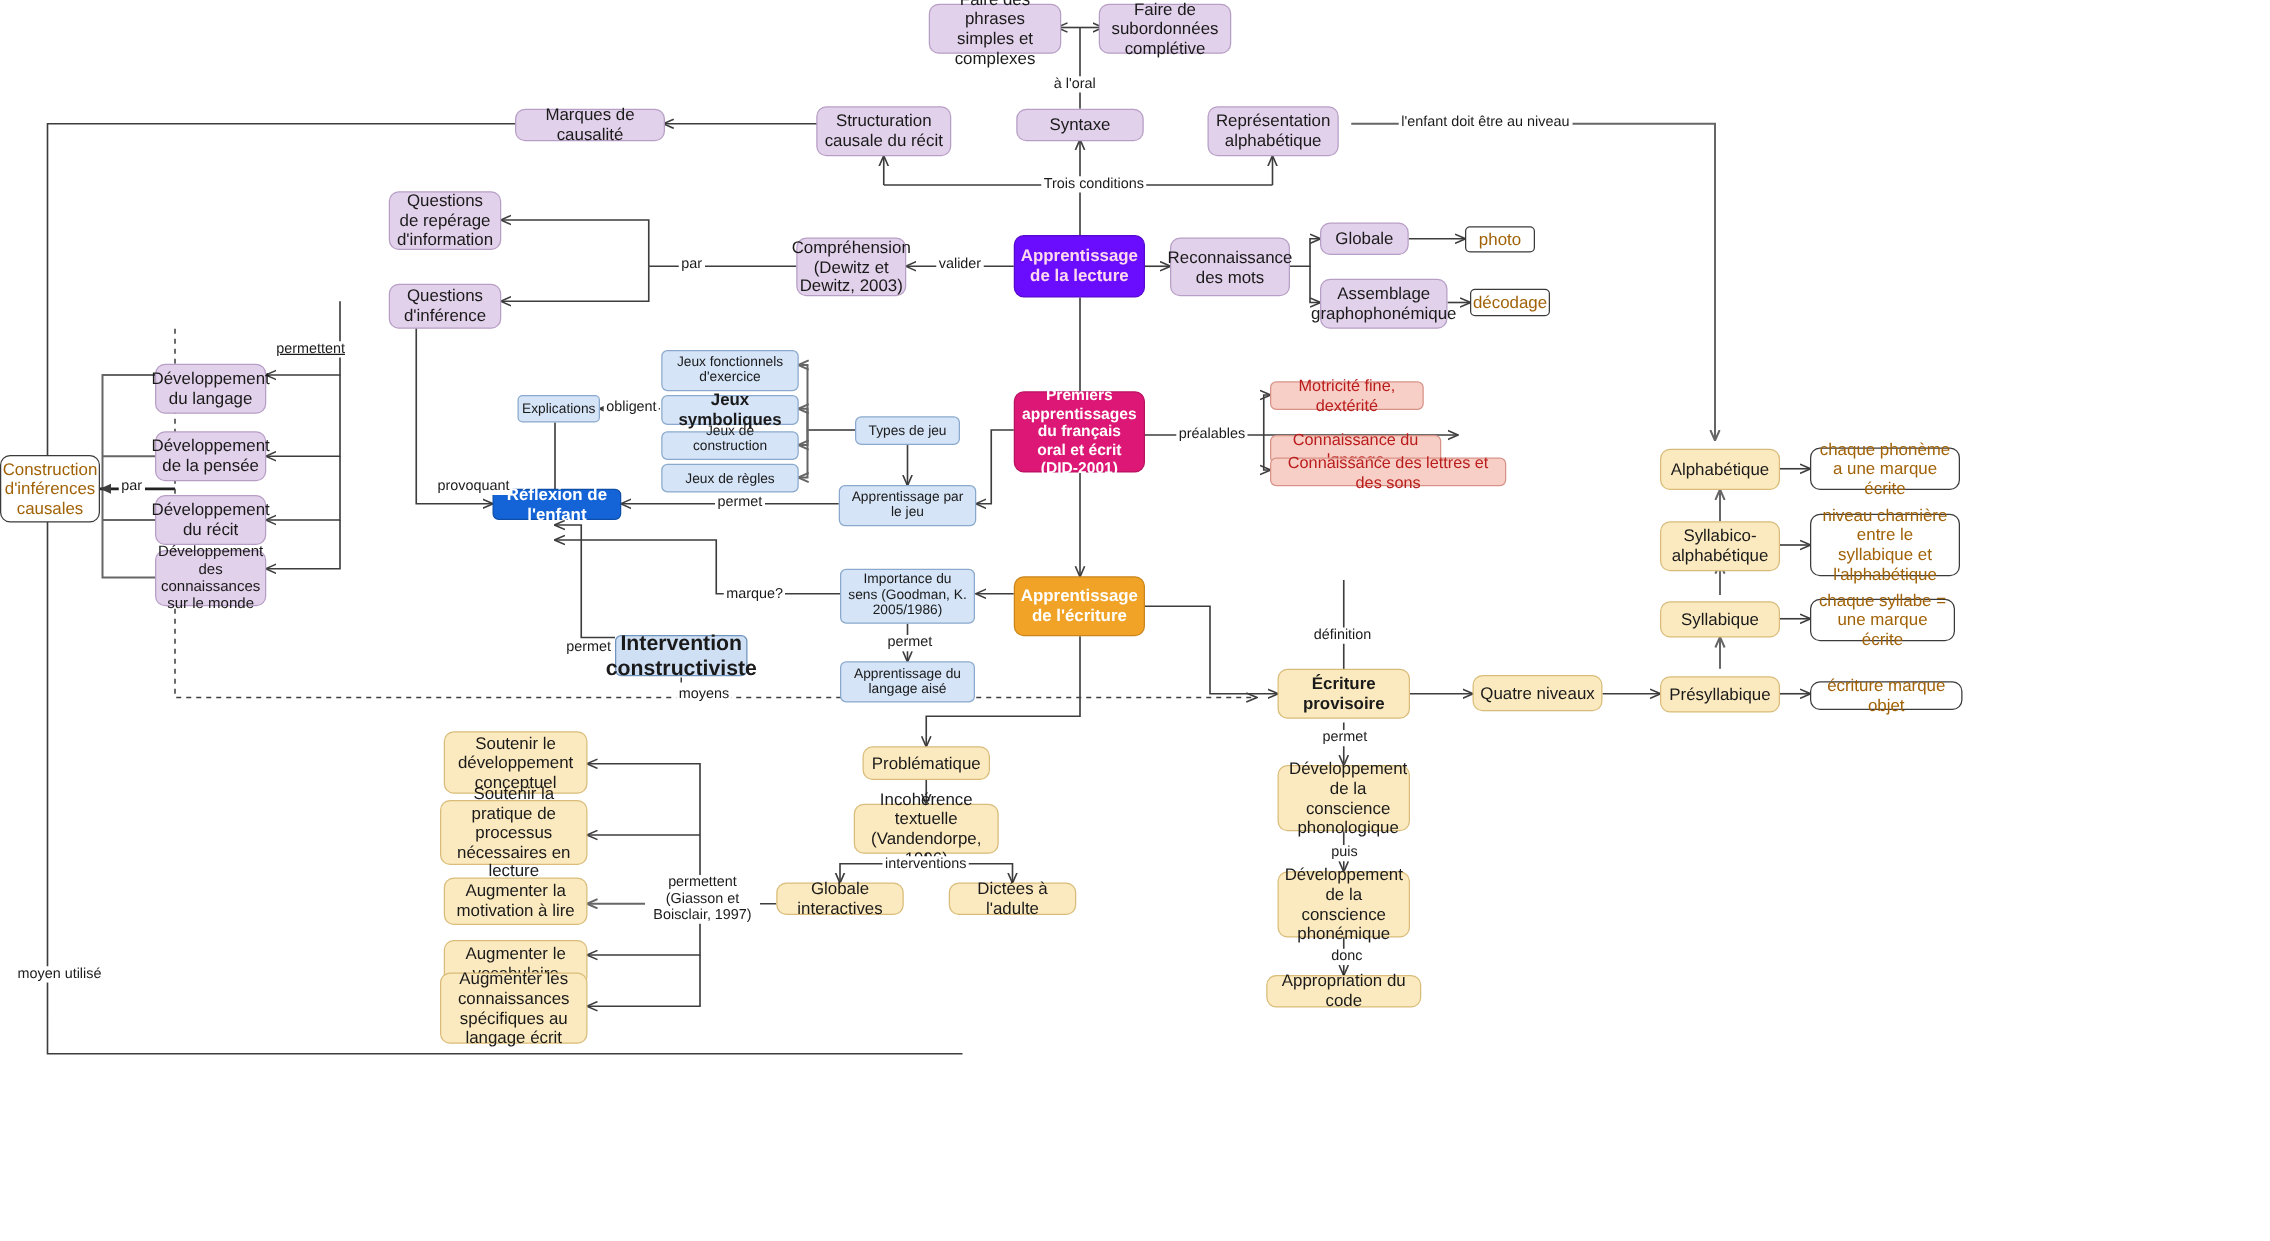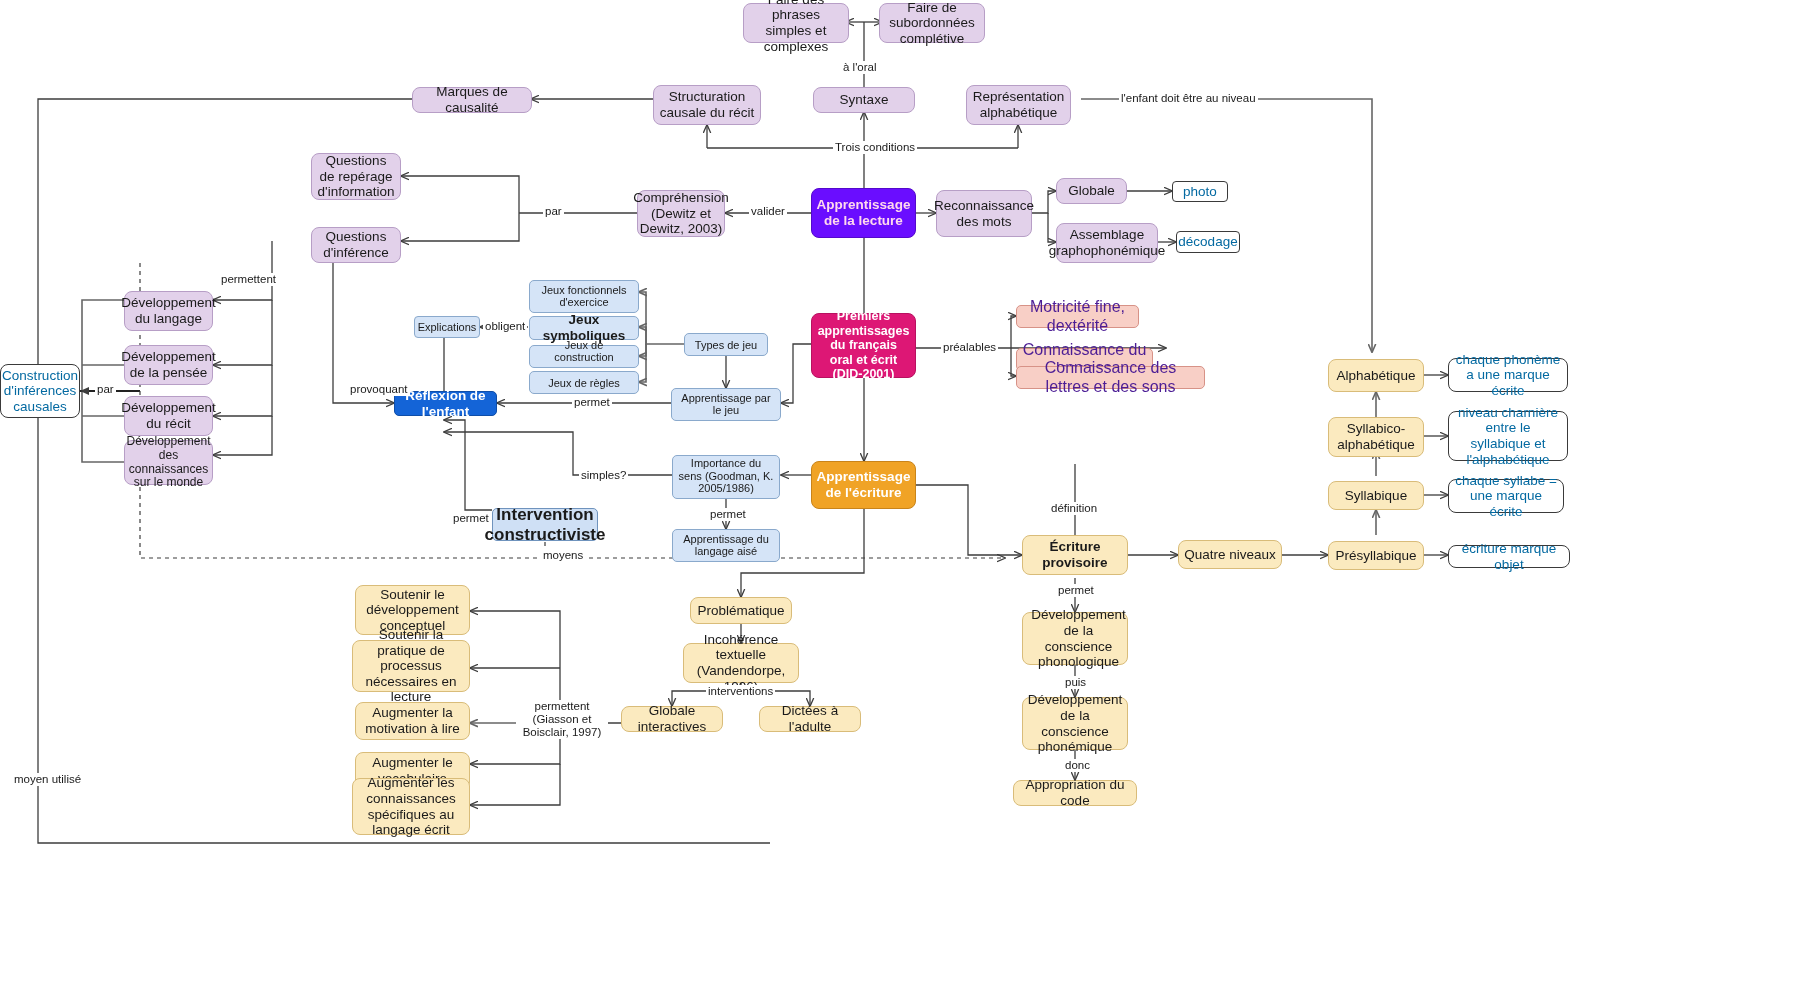--- a/index.html
+++ b/index.html
@@ -8,25 +8,25 @@
   svg.edges{position:absolute;left:0;top:0;width:1816px;height:993px;pointer-events:none;}
   .node{position:absolute;box-sizing:border-box;display:flex;align-items:center;justify-content:center;
         text-align:center;border-radius:8px;line-height:1.16;padding:3px 5px;}
   .n-purple{background:#e2d1ea;border:1px solid #b79ec6;color:#1a1a1a;font-size:13.5px;}
   .n-purple-strong{background:#6a0dff;border:1px solid #5409cc;color:#ffd9ee;font-size:13.5px;font-weight:bold;}
   .n-magenta{background:#dd1775;border:1px solid #b81160;color:#ffffff;font-size:13.5px;font-weight:bold;}
   .n-blue{background:#d5e4f7;border:1px solid #8aa9cc;color:#1a1a1a;font-size:11px;align-items:flex-end;}
   .n-blue-strong{background:#1464d7;border:1px solid #0f4ea8;color:#ffffff;font-size:13.5px;font-weight:bold;}
   .n-blue-bold{background:#d5e4f7;border:1px solid #8aa9cc;color:#1a1a1a;font-size:13.5px;font-weight:bold;}
   .n-blue-b2{background:#cfe0f5;border:1px solid #6f93bd;color:#1a1a1a;font-size:17px;font-weight:bold;}
-  .n-salmon{background:#f8cfc6;border:1px solid #d79287;color:#4c1d95;font-size:16px;}
+  .n-salmon{background:#f8cfc6;border:1px solid #d79287;color:#b91c1c;font-size:13px;}
   .n-yellow{background:#fbeabf;border:1px solid #d9bc79;color:#1a1a1a;font-size:13.5px;}
   .n-yellow-strong{background:#f0a326;border:1px solid #c9841a;color:#ffffff;font-size:13.5px;font-weight:bold;}
   .n-yellow-b{background:#fbeabf;border:1px solid #d9bc79;color:#1a1a1a;font-size:13.5px;font-weight:bold;}
-  .n-white{background:#ffffff;border:1px solid #3a3a3a;color:#0369a1;font-size:13.5px;}
+  .n-white{background:#ffffff;border:1px solid #3a3a3a;color:#a16207;font-size:13.5px;}
   .n-quote{background:#ffffff;border:1px solid #3a3a3a;color:#1a1a1a;font-size:11.5px;line-height:1.18;}
   .elabel{position:absolute;background:#ffffff;color:#1a1a1a;font-size:11.5px;white-space:nowrap;
           padding:0 2px;text-align:center;line-height:1.12;}
   .elabel.multi{white-space:normal;width:88px;}
 </style>
 </head>
 <body>
 
 <div id="canvas">
 
@@ -340,27 +340,27 @@
     </div>
   <div class="node n-yellow" style="left:1013px;top:780px;width:124px;height:26px;">
       <span>Appropriation du code</span>
     </div>
 
   <div class="elabel" style="left:841px;top:61px;">à l'oral</div>
   <div class="elabel" style="left:833px;top:141px;">Trois conditions</div>
   <div class="elabel" style="left:1119px;top:92px;">l'enfant doit être au niveau</div>
   <div class="elabel" style="left:749px;top:205px;">valider</div>
   <div class="elabel" style="left:543px;top:205px;">par</div>
-  <div class="elabel" style="left:219px;top:273px;">permettent</div>
+  <div class="elabel" style="left:219px;top:273px;text-decoration:underline;">permettent</div>
   <div class="elabel" style="left:95px;top:383px;">par</div>
   <div class="elabel" style="left:348px;top:383px;">provoquant</div>
   <div class="elabel" style="left:483px;top:320px;">obligent</div>
   <div class="elabel" style="left:941px;top:341px;">préalables</div>
   <div class="elabel" style="left:572px;top:396px;">permet</div>
-  <div class="elabel" style="left:579px;top:469px;">simples?</div>
+  <div class="elabel" style="left:579px;top:469px;">marque?</div>
   <div class="elabel" style="left:451px;top:512px;">permet</div>
   <div class="elabel" style="left:708px;top:508px;">permet</div>
   <div class="elabel" style="left:541px;top:549px;">moyens</div>
   <div class="elabel" style="left:1049px;top:502px;">définition</div>
   <div class="elabel" style="left:1056px;top:584px;">permet</div>
   <div class="elabel" style="left:1063px;top:676px;">puis</div>
   <div class="elabel" style="left:1063px;top:759px;">donc</div>
   <div class="elabel" style="left:706px;top:685px;">interventions</div>
   <div class="elabel multi" style="left:516px;top:700px;">permettent (Giasson et Boisclair, 1997)</div>
   <div class="elabel" style="left:12px;top:773px;">moyen utilisé</div>

